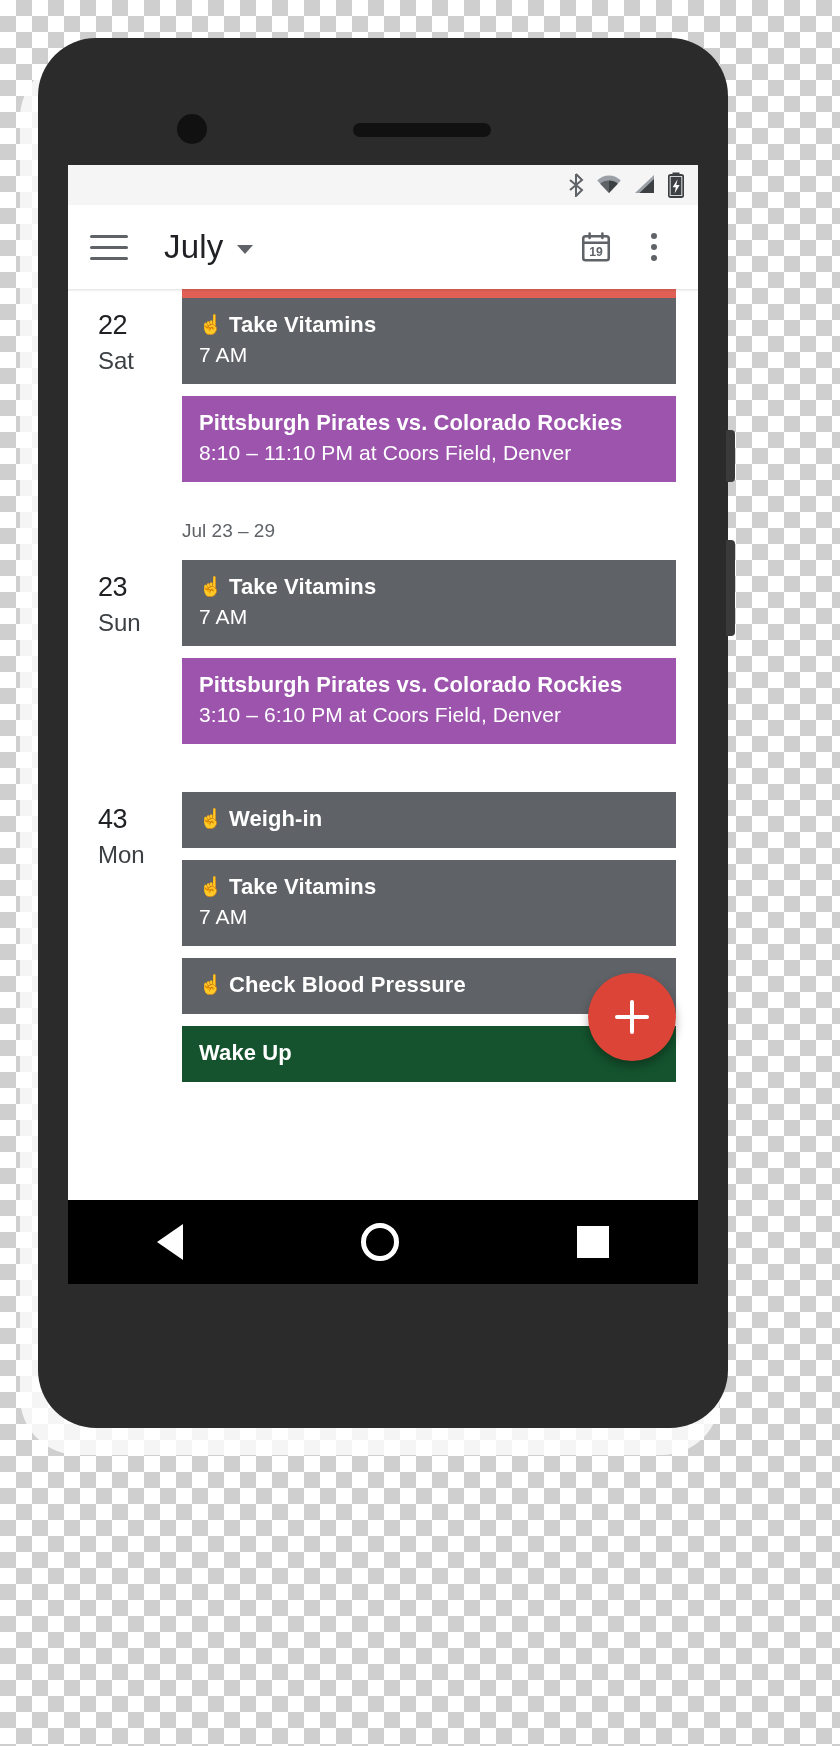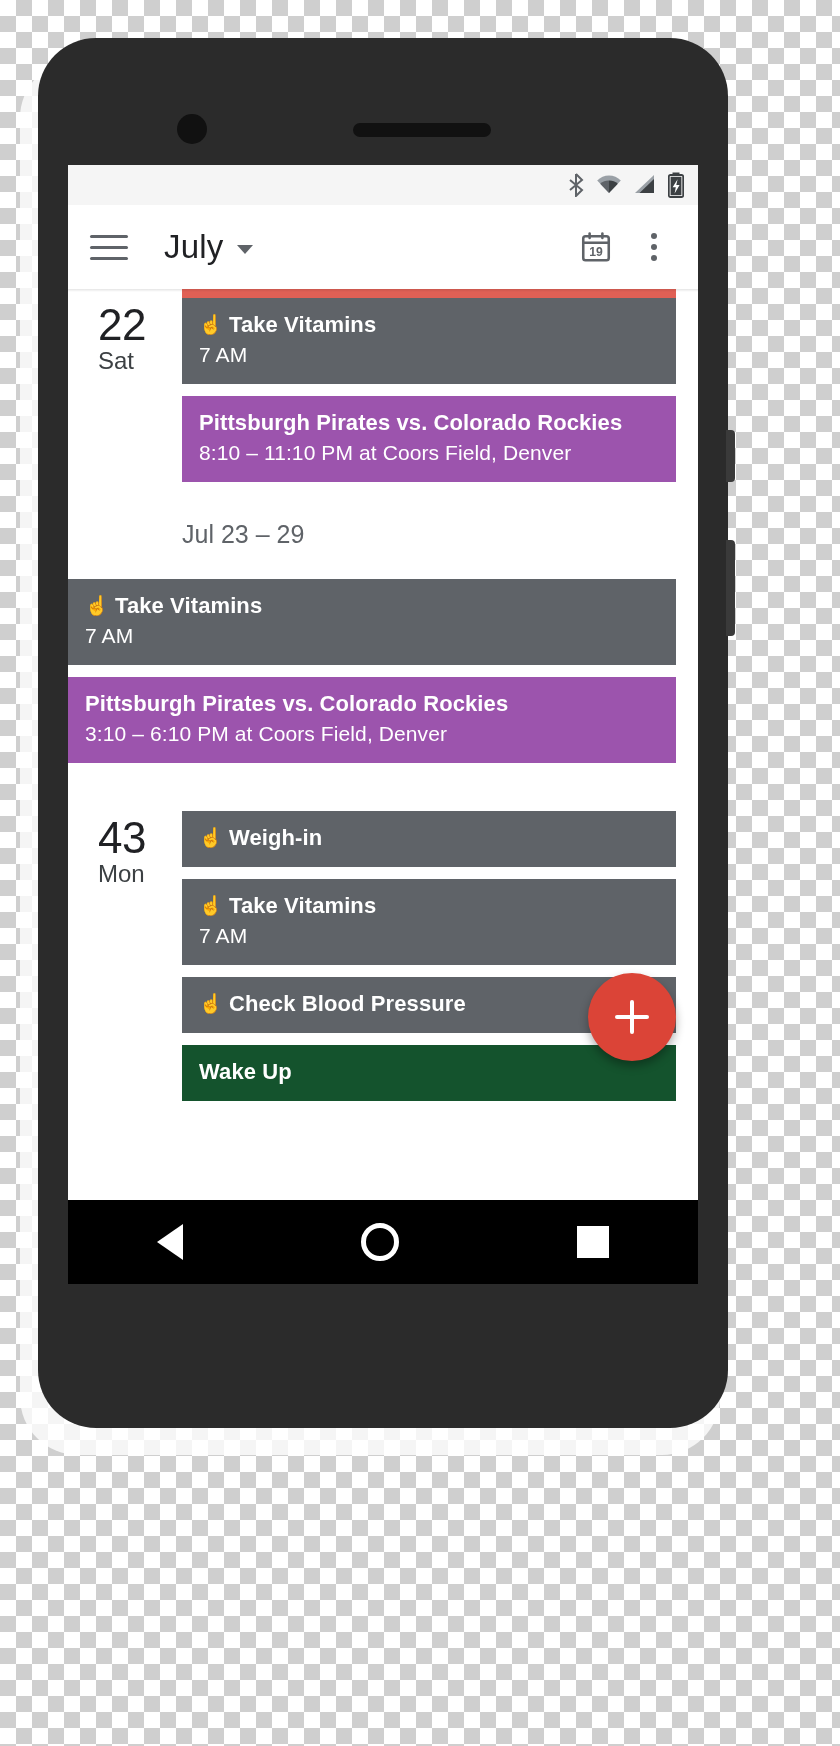--- a/index.html
+++ b/index.html
@@ -199,37 +199,37 @@
   }
 
   .partial-event {
     margin-left: 114px;
     margin-right: 22px;
     height: 9px;
     background: #e06055;
   }
 
   .week-label {
-    font-size: 25px;
+    font-size: 19px;
     color: #5f6368;
-    padding: 26px 0 30px 114px;
+    padding: 26px 0 18px 114px;
   }
 
   .day-row {
     display: flex;
     align-items: flex-start;
   }
   .day-gutter {
     width: 114px;
     flex: 0 0 114px;
     padding-top: 6px;
     padding-left: 30px;
   }
   .day-number {
-    font-size: 44px;
+    font-size: 27px;
     line-height: 42px;
     color: #202124;
     font-weight: 400;
     letter-spacing: -0.5px;
   }
   .day-name {
     font-size: 24px;
     line-height: 26px;
     color: #3c4043;
     margin-top: 2px;
@@ -420,20 +420,24 @@
             <div class="event-card" style="background: rgb(156, 84, 173);">
               <div class="event-title">
                 <span>Pittsburgh Pirates vs. Colorado Rockies</span>
               </div>
               <div class="event-sub">8:10 – 11:10 PM at Coors Field, Denver</div>
             </div>
           </div>
         </div>
         <div class="week-label">Jul 23 – 29</div>
         <div class="day-row">
+          <div class="day-gutter">
+            <div class="day-number">23</div>
+            <div class="day-name">Sun</div>
+          </div>
           <div class="day-events">
             <div class="event-card" style="background: rgb(95, 99, 104);">
               <div class="event-title">
                 <span class="task-icon">☝</span>
                 <span>Take Vitamins</span>
               </div>
               <div class="event-sub">7 AM</div>
             </div>
             <div class="event-card" style="background: rgb(156, 84, 173);">
               <div class="event-title">

